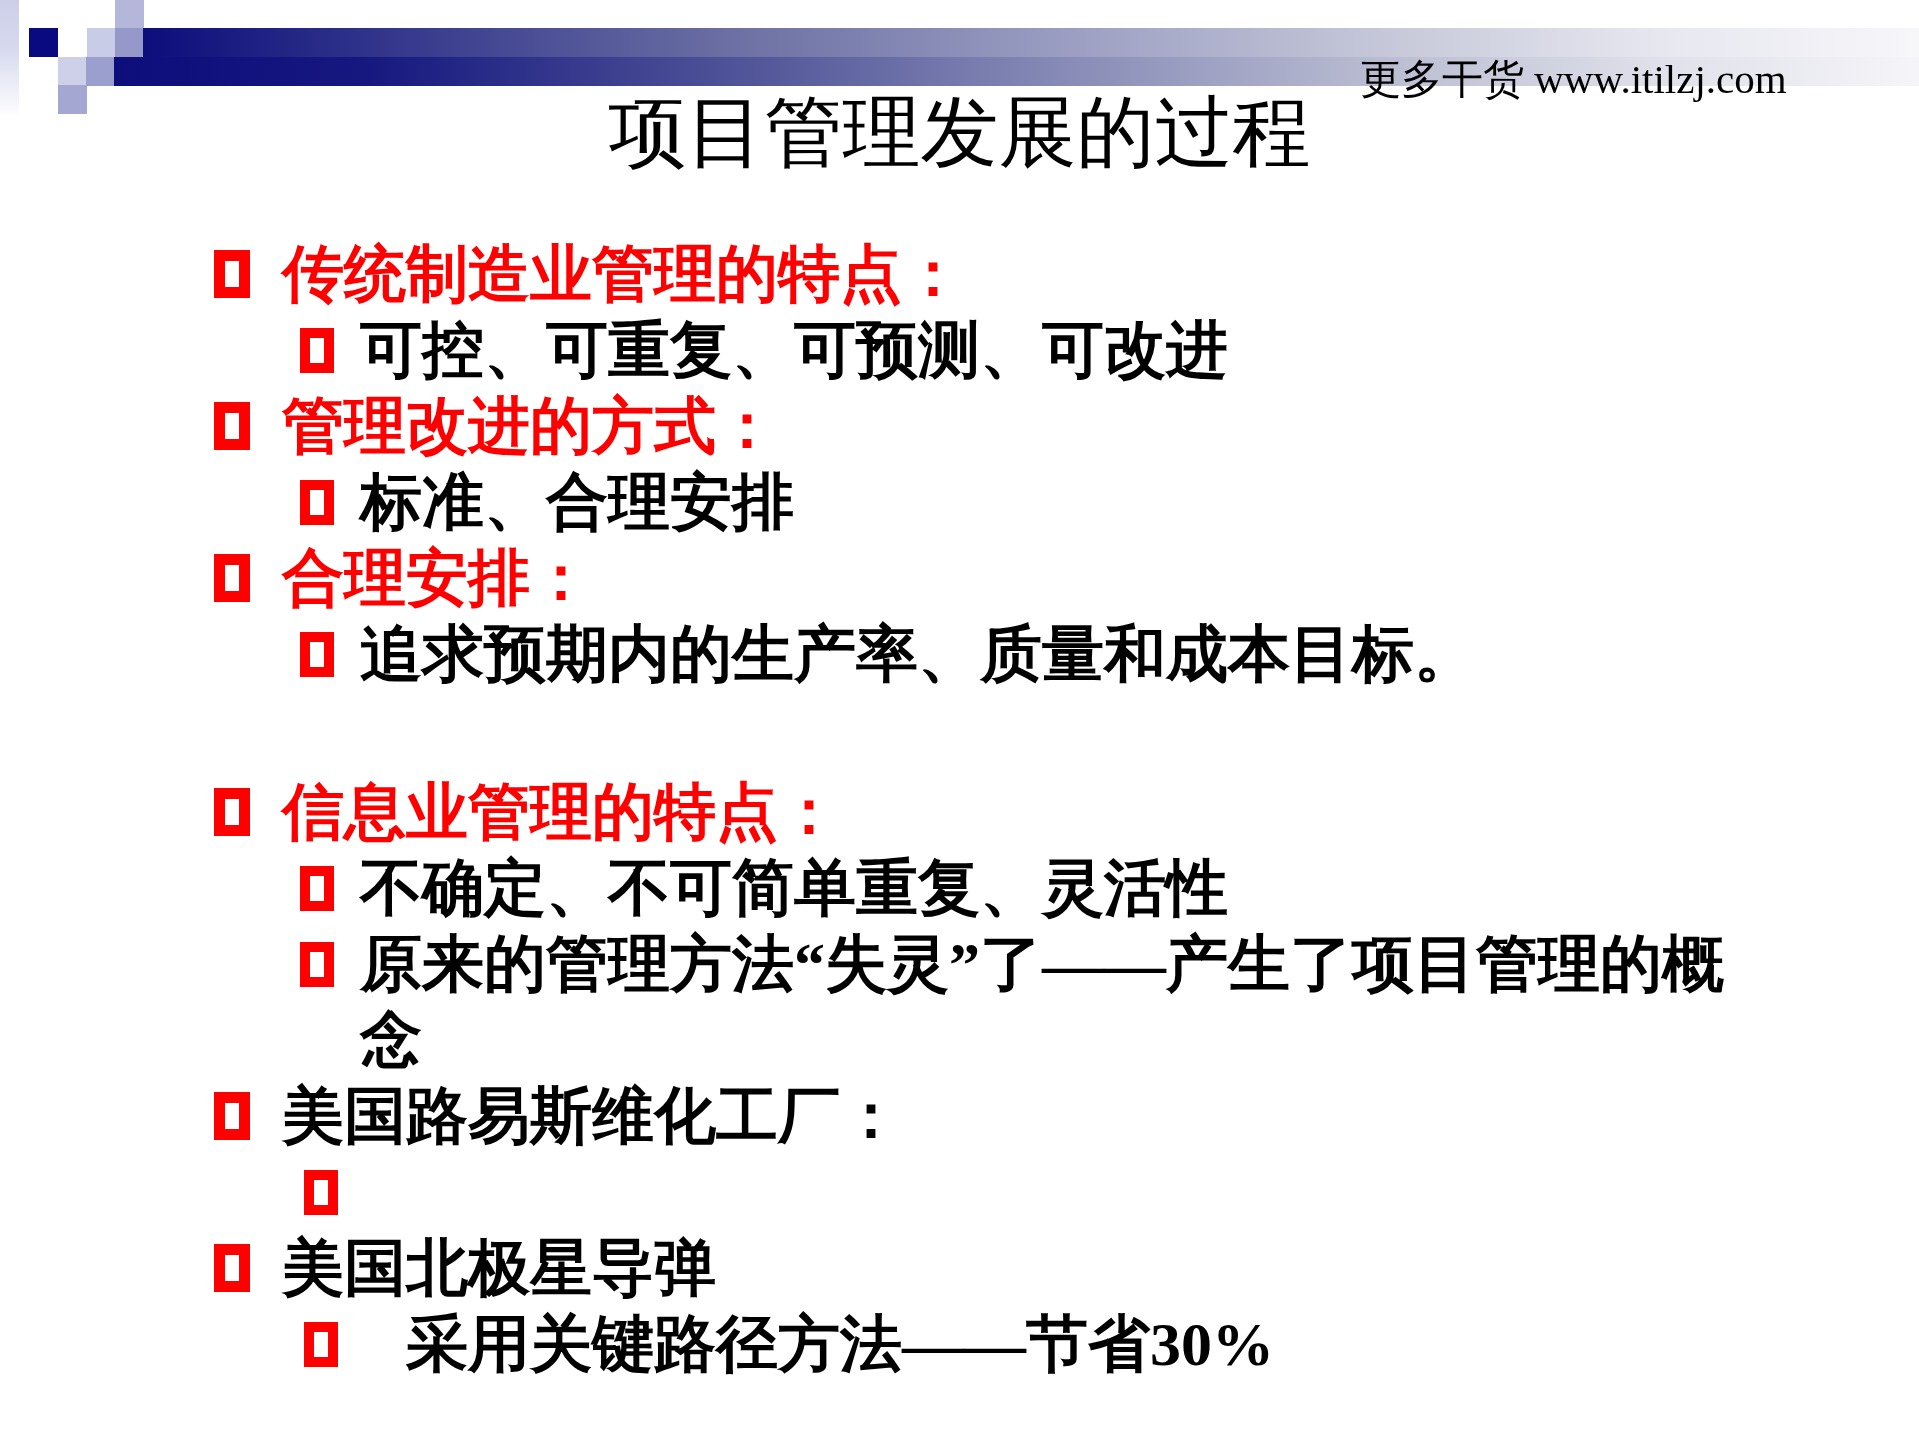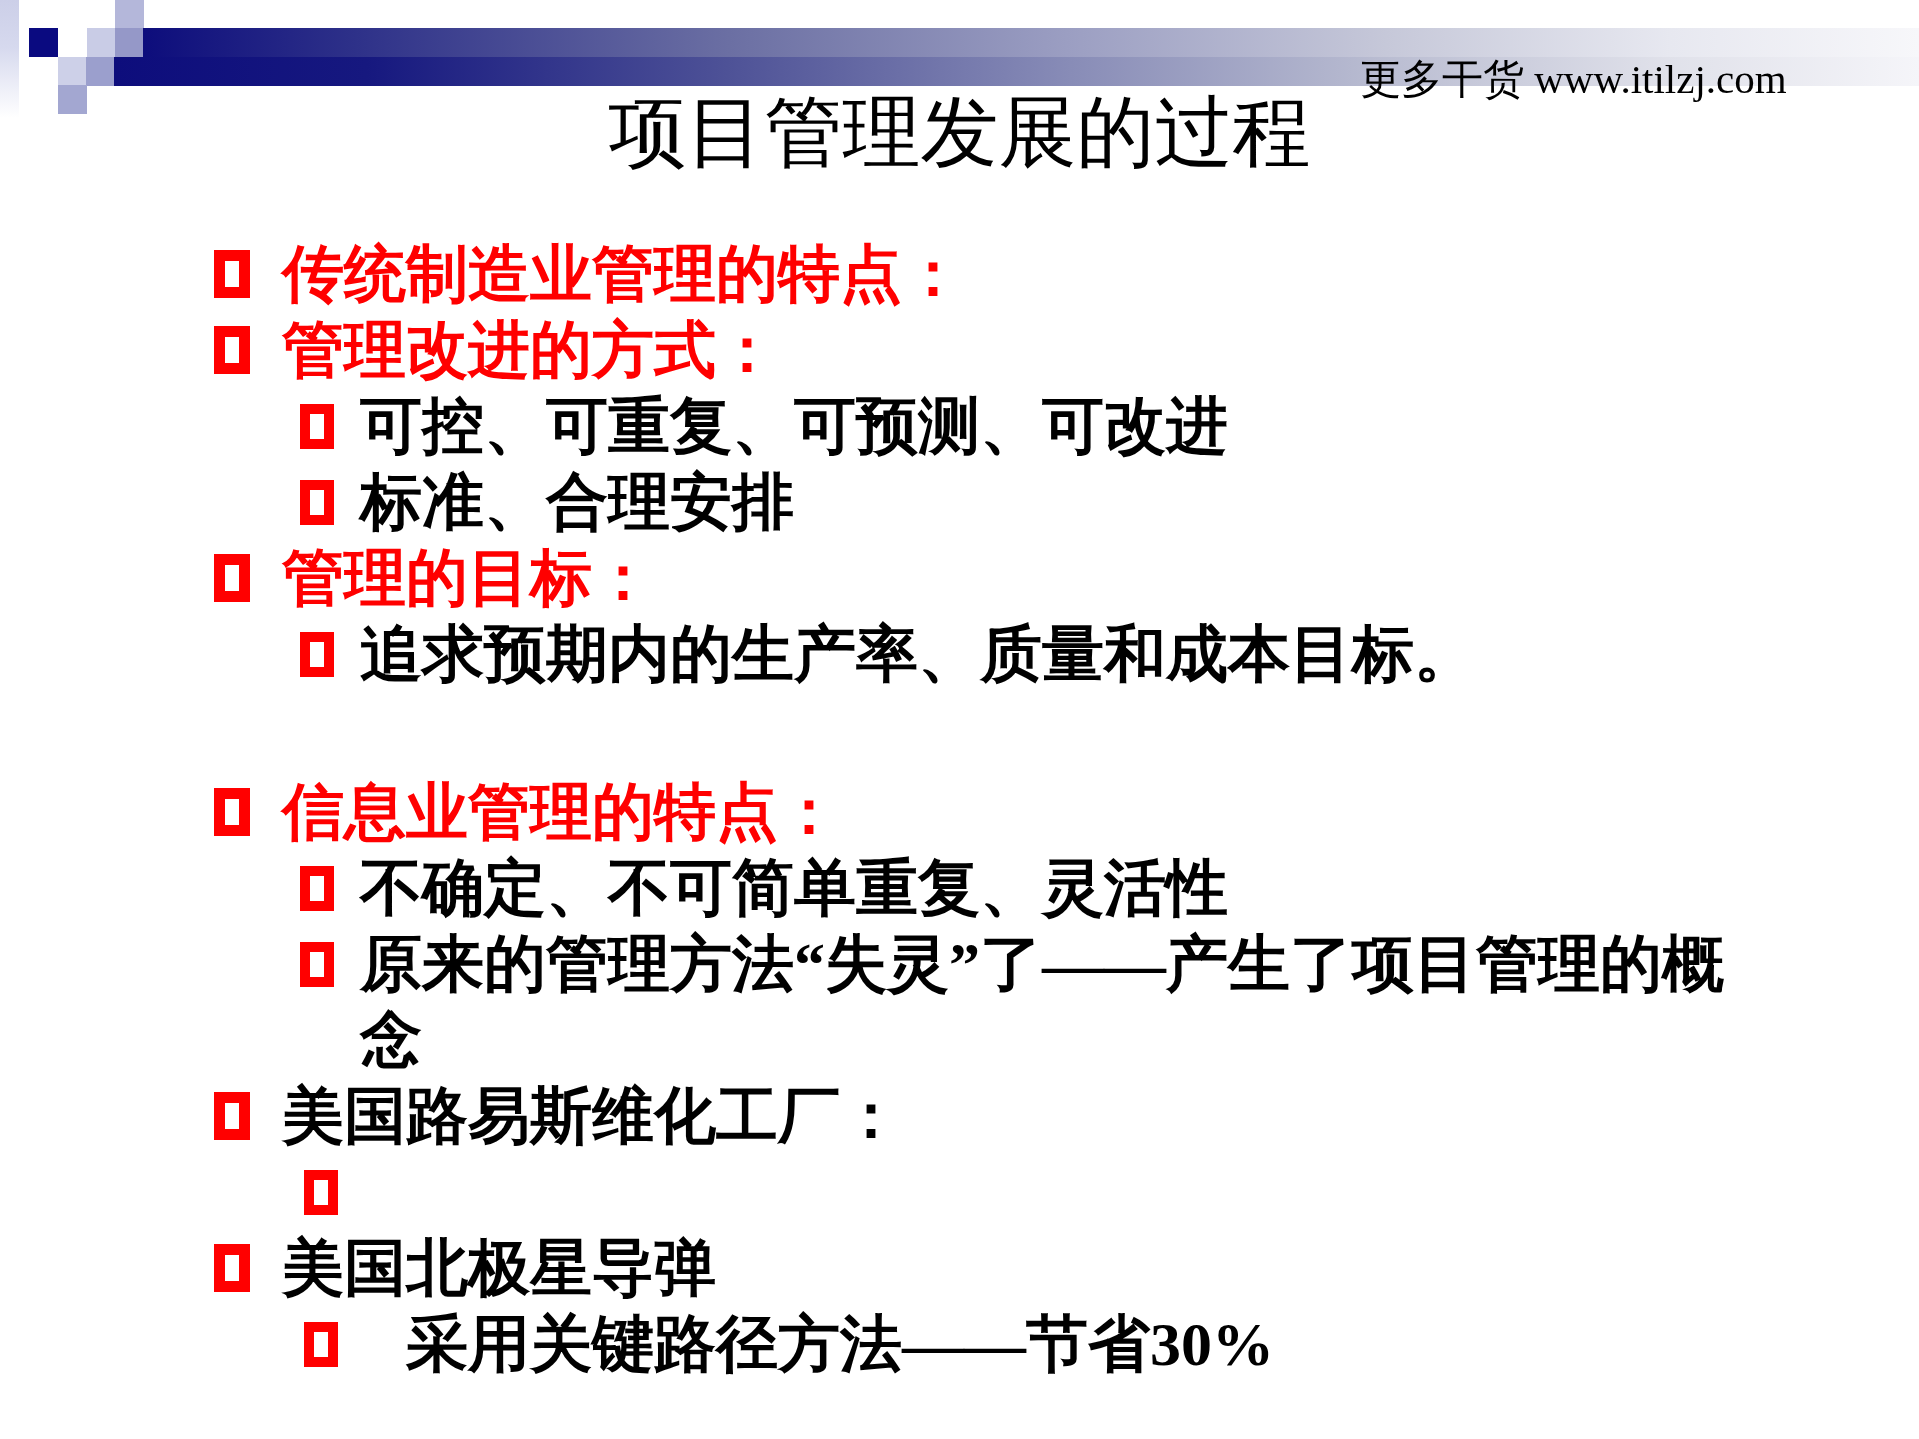--- a/index.html
+++ b/index.html
@@ -74,35 +74,35 @@
 
 <div class="watermark">更多干货 www.itilzj.com</div>
 
 <div class="slide-title">项目管理发展的过程</div>
 
 <div class="content">
     <div class="row red ">
       <span class="bullet b1"></span>
       <span class="text">传统制造业管理的特点：</span>
     </div>
+    <div class="row ">
+      <span class="bullet b2"></span>
+      <span class="text">可控、可重复、可预测、可改进</span>
+    </div>
     <div class="row red ">
       <span class="bullet b1"></span>
       <span class="text">管理改进的方式：</span>
-    </div>
-    <div class="row ">
-      <span class="bullet b2"></span>
-      <span class="text">可控、可重复、可预测、可改进</span>
     </div>
     <div class="row ">
       <span class="bullet b2"></span>
       <span class="text">标准、合理安排</span>
     </div>
     <div class="row red ">
       <span class="bullet b1"></span>
-      <span class="text">管理的目标：</span>
+      <span class="text">合理安排：</span>
     </div>
     <div class="row ">
       <span class="bullet b2"></span>
       <span class="text">追求预期内的生产率、质量和成本目标。</span>
     </div>
     <div class="spacer"></div>
     <div class="row red ">
       <span class="bullet b1"></span>
       <span class="text">信息业管理的特点：</span>
     </div>

